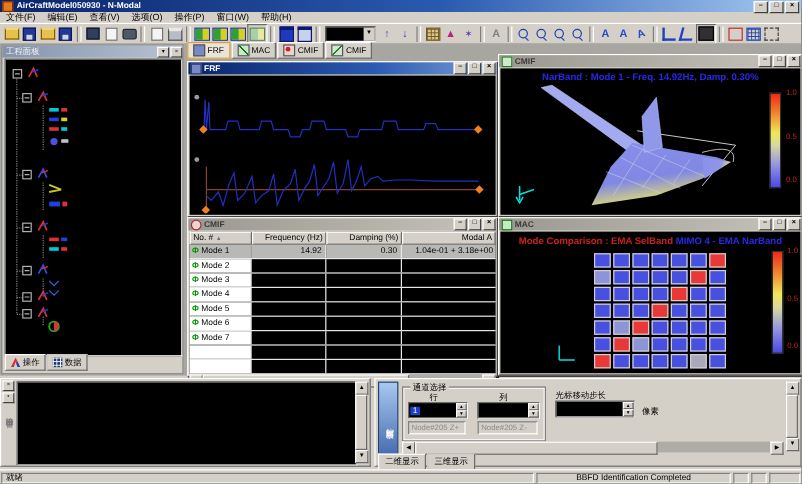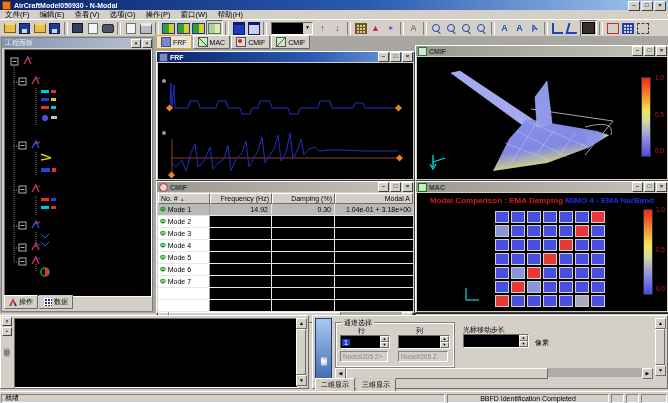--- a/index.html
+++ b/index.html
@@ -534,20 +534,21 @@
       <div class="ctitle inactive">
         <span class="wicon" style="background:#d0e8d0;border:1px solid #208020;"></span>
         <span>CMIF</span>
         <span class="wbtns">
           <span class="wbtn">–</span>
           <span class="wbtn">□</span>
           <span class="wbtn">×</span>
         </span>
       </div>
       <div class="blackbody" style="top:11px;">
+        <div class="caption3d" style="color: rgb(40, 40, 232);">NarBand : Mode 1 - Freq. 14.92Hz, Damp. 0.30%</div>
         <svg class="abs" style="left:18px;top:12px;" width="200" height="108" viewBox="0 0 200 108">
           <defs>
             <linearGradient id="gw" x1="0" y1="0" x2="0.35" y2="1">
               <stop offset="0" stop-color="#8890ea"></stop>
                 <stop offset="0.62" stop-color="#8088e4"></stop>
                 <stop offset="1" stop-color="#e8e468"></stop>
             </linearGradient>
             <linearGradient id="gwr" x1="0" y1="0" x2="1" y2="0.25">
               <stop offset="0" stop-color="#8890ea"></stop>
                 <stop offset="0.7" stop-color="#9096e8"></stop>
@@ -596,21 +597,21 @@
         <span class="wicon" style="background:#c8e8c8;border:1px solid #107010;"></span>
         <span>MAC</span>
         <span class="wbtns">
           <span class="wbtn">–</span>
           <span class="wbtn">□</span>
           <span class="wbtn">×</span>
         </span>
       </div>
       <div class="blackbody" style="top:11px;">
         <div class="mac-caption">
-          <span id="mac-cap-left" style="color: rgb(204, 32, 32);">Modal Comparison : EMA Damping</span><span id="mac-cap-right" style="color: rgb(40, 40, 232);"> MIMO 4 - EMA NarBand</span>
+          <span id="mac-cap-left" style="color: rgb(204, 32, 32);">Mode Comparison : EMA SelBand</span><span id="mac-cap-right" style="color: rgb(40, 40, 232);"> MIMO 4 - EMA NarBand</span>
         </div>
         <div id="mac-matrix" style="left:78px;top:18px;">
             <div class="mac-cell" style="background: rgb(72, 80, 224);"></div>
             <div class="mac-cell" style="background: rgb(72, 80, 224);"></div>
             <div class="mac-cell" style="background: rgb(72, 80, 224);"></div>
             <div class="mac-cell" style="background: rgb(72, 80, 224);"></div>
             <div class="mac-cell" style="background: rgb(72, 80, 224);"></div>
             <div class="mac-cell" style="background: rgb(72, 80, 224);"></div>
             <div class="mac-cell" style="background: rgb(232, 56, 56);"></div>
             <div class="mac-cell" style="background: rgb(142, 148, 216);"></div>

